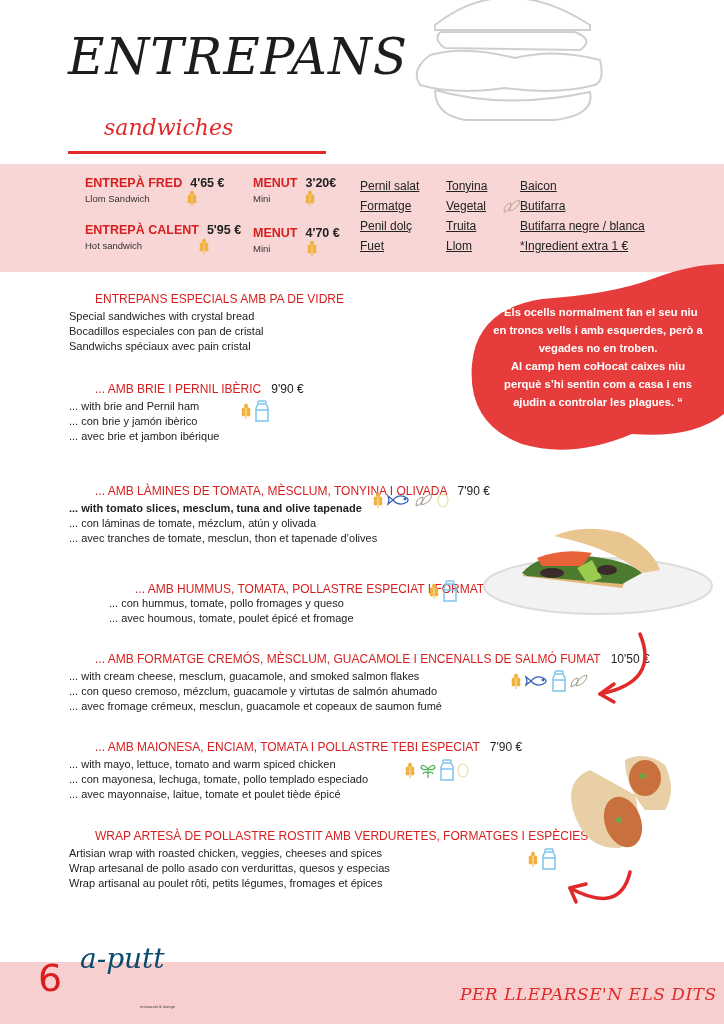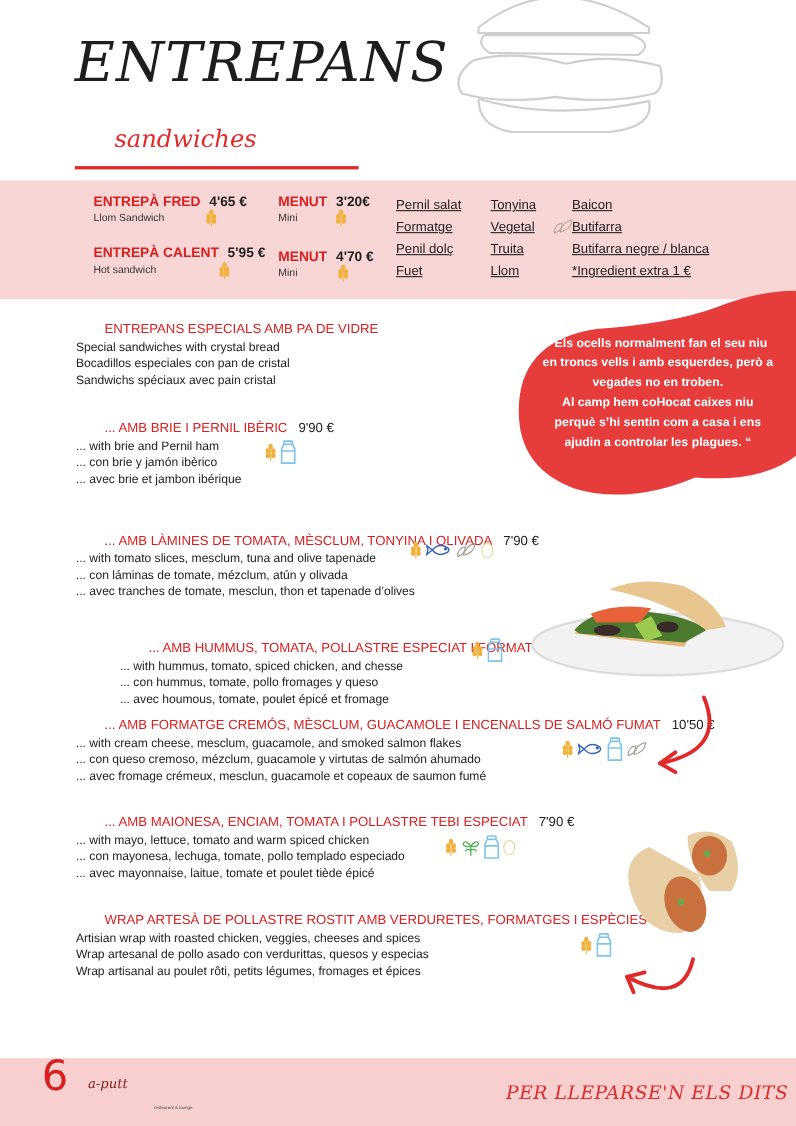--- a/index.html
+++ b/index.html
@@ -31,21 +31,21 @@
   .menu-item .line { font-size: 11px; line-height: 15px; white-space: nowrap; }
   .allergens { position: absolute; display: flex; gap: 3px; align-items: center; }
   .allergens svg { display: block; }
 
   .photo-sandwich { position: absolute; left: 482px; top: 518px; width: 232px; height: 100px; }
   .photo-wrap { position: absolute; left: 565px; top: 740px; width: 112px; height: 112px; }
   .arrow { position: absolute; }
 
   .footer { position: absolute; left: 0; top: 962px; width: 724px; height: 62px; background: #f7cfcf; }
   .page-num { position: absolute; left: 38px; top: 956px; font-size: 38px; color: #d81e1e; font-family: "DejaVu Sans", sans-serif; font-weight: normal; }
-  .logo { position: absolute; left: 80px; top: 978px; font-family: "DejaVu Serif", serif; font-style: italic; font-size: 12px; color: #7f1d1d; }
+  .logo { position: absolute; left: 80px; top: 942px; font-family: "DejaVu Serif", serif; font-style: italic; font-size: 28px; color: #0c4a6e; }
   .logo-sub { position: absolute; left: 140px; top: 1004px; font-size: 4px; color: #444; }
   .slogan { position: absolute; left: 460px; top: 984px; font-family: "DejaVu Serif", serif; font-style: italic; font-size: 17px; color: #e02a2a; letter-spacing: 0.5px; }
 </style>
 </head>
 <body>
 
 <div class="title">ENTREPANS</div>
 <div class="subtitle">sandwiches</div>
 <div class="title-rule"></div>
 
@@ -185,21 +185,21 @@
       <g fill="none" stroke="#7ec3ec" stroke-width="1.5">
         <rect x="3" y="1" width="8" height="3" rx="1"></rect>
         <path d="M3 4 L1 8 L1 21 L13 21 L13 8 L11 4"></path>
         <line x1="1" y1="10" x2="13" y2="10"></line>
       </g>
     </svg>
 </div>
 
 <div class="menu-item" style="top:472px;margin-top:12px;">
   <div class="head"><span>... AMB LÀMINES DE TOMATA, MÈSCLUM, TONYINA I OLIVADA</span><span class="price">7'90 €</span></div>
-  <div class="line" style="margin-top:3px;">... with tomato slices, mesclum, tuna and olive tapenade</div>
+  <div class="line" style="margin-top:3px;font-weight:bold;">... with tomato slices, mesclum, tuna and olive tapenade</div>
   <div class="line">... con láminas de tomate, mézclum, atún y olivada</div>
   <div class="line">... avec tranches de tomate, mesclun, thon et tapenade d’olives</div>
 </div>
 <div class="allergens" style="left:372px; top:491px;">
   <svg width="12" height="18" viewBox="0 0 12 16">
       <g fill="#f0b23c">
         <ellipse cx="6" cy="3" rx="2" ry="2.5"></ellipse>
         <ellipse cx="3.5" cy="7" rx="2" ry="2.5"></ellipse>
         <ellipse cx="8.5" cy="7" rx="2" ry="2.5"></ellipse>
         <ellipse cx="3.5" cy="11" rx="2" ry="2.5"></ellipse>
@@ -220,21 +220,20 @@
         <path d="M7 13 Q10 3 18 2 Q17 11 7 13"></path>
       </g>
     </svg>
   <svg width="12" height="16" viewBox="0 0 12 16">
       <ellipse cx="6" cy="8.5" rx="5" ry="6.5" fill="none" stroke="#e6dfa8" stroke-width="1.2"></ellipse>
     </svg>
 </div>
 
 <div class="menu-item" style="top:582px;margin-left:40px;">
   <div class="head"><span>... AMB HUMMUS, TOMATA, POLLASTRE ESPECIAT I FORMATGE</span><span class="price">9'90€</span></div>
-  <div class="line" style="margin-top:3px;">... with hummus, tomato, spiced chicken, and chesse</div>
   <div class="line">... con hummus, tomate, pollo fromages y queso</div>
   <div class="line">... avec houmous, tomate, poulet épicé et fromage</div>
 </div>
 <div class="allergens" style="left:428px; top:580px;">
   <svg width="12" height="18" viewBox="0 0 12 16">
       <g fill="#f0b23c">
         <ellipse cx="6" cy="3" rx="2" ry="2.5"></ellipse>
         <ellipse cx="3.5" cy="7" rx="2" ry="2.5"></ellipse>
         <ellipse cx="8.5" cy="7" rx="2" ry="2.5"></ellipse>
         <ellipse cx="3.5" cy="11" rx="2" ry="2.5"></ellipse>

